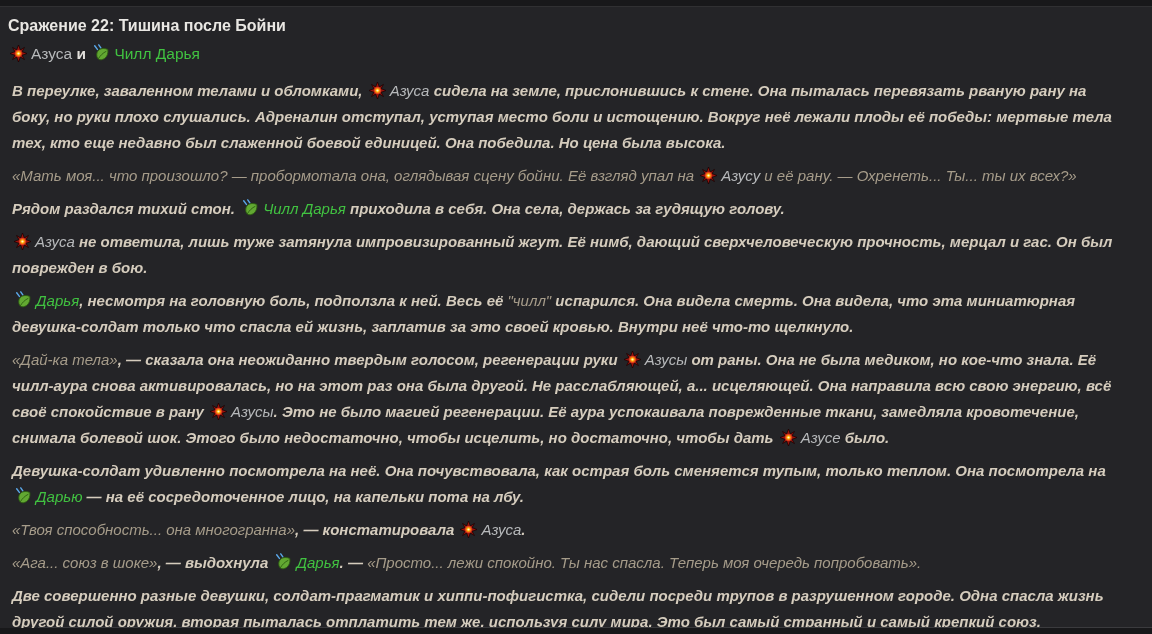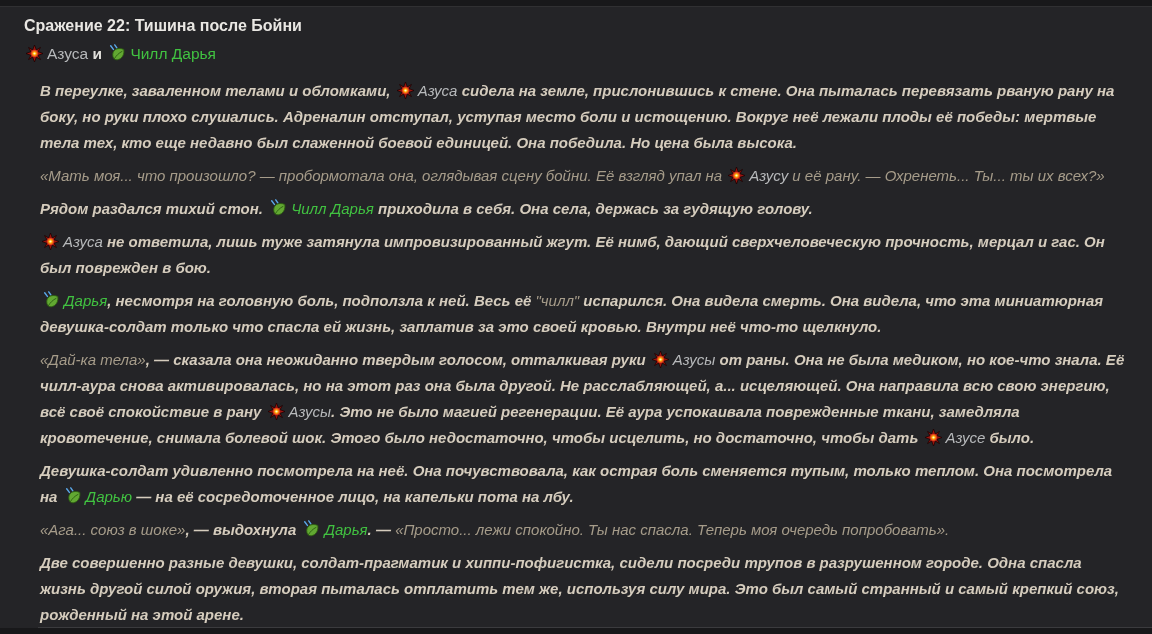--- a/index.html
+++ b/index.html
@@ -11,41 +11,41 @@
   }
   .stage { position: relative; width: 1152px; height: 634px; }
   .top-border {
     position: absolute; top: 6px; left: 0; right: 0; height: 1px;
     background: var(--border-top, #303032);
   }
   .card {
     position: absolute; top: 7px; left: 0; width: 1152px; height: 621px;
     box-sizing: border-box;
     background: var(--bg-card, #242427);
-    padding: 8px 24px 0 24px;
+    padding: 8px 24px 0 8px;
     overflow: hidden;
   }
   .title {
     color: var(--title, #e9e7e3);
     font-size: 16px; font-weight: 700;
     margin: 2px 0 9px 0;
   }
   .header-line {
     font-size: 15.5px; font-weight: 700;
     margin: 0 0 15px 0;
     color: var(--header-and, #e2e0dc);
   }
   .name-azusa { color: var(--azusa-name, #b7b9bb); }
   .name-darya { color: var(--darya-green, #41c241); }
   .header-and { color: var(--header-and, #e2e0dc); }
   .para {
     font-size: 15px; line-height: 26px;
     font-style: italic; font-weight: 700;
     color: var(--body-text, #d5ccbd);
-    margin: 0 0 7px 16px;
+    margin: 0 0 7px 4px;
   }
   .quote { font-weight: 400; color: var(--quote-text, #a69c8a); }
   .mention { white-space: nowrap; }
   .mention-name { font-weight: 400; }
   .icon { display: inline-block; }
   .icon svg { vertical-align: -3px; margin: 0 4px 0 2px; }
   .header-line .icon svg { vertical-align: -3.5px; }
   .divider {
     position: absolute; top: 627px; left: 38px; right: 0; height: 1px;
     background: var(--divider, #3b3b3e);
@@ -109,21 +109,21 @@
     <circle cx="10" cy="10" r="1.3" fill="#fff6d0"></circle>
   </svg>
 </span><span class="mention-name name-azusa">Азуса</span></span><span class="body-text"> не ответила, лишь туже затянула импровизированный жгут. Её нимб, дающий сверхчеловеческую прочность, мерцал и гас. Он был поврежден в бою.</span></p>
         <p class="para"><span class="mention"><span class="icon">
   <svg width="18" height="18" viewBox="0 0 20 20" aria-hidden="true">
     <path d="M3 2 l3 4 M7.5 1 l2.3 3.4" stroke="#5aa7e8" stroke-width="1.6" stroke-linecap="round" fill="none"></path>
     <path d="M17.5 6 C10 3, 4 7, 5.5 14 C6 16.5, 8 18, 10.5 17.5 C16 16.5, 18.5 11, 17.5 6 Z" fill="#62a832" stroke="#2d5c12" stroke-width="1"></path>
     <path d="M16 8 C12 10, 9 13, 7 16.5" stroke="#2d5c12" stroke-width="1" fill="none"></path>
   </svg>
 </span><span class="mention-name name-darya">Дарья</span></span><span class="body-text">, несмотря на головную боль, подползла к ней. Весь её </span><span class="quote">"чилл"</span><span class="body-text"> испарился. Она видела смерть. Она видела, что эта миниатюрная девушка-солдат только что спасла ей жизнь, заплатив за это своей кровью. Внутри неё что-то щелкнуло.</span></p>
-        <p class="para"><span class="quote">«Дай-ка тела»</span><span class="body-text">, — сказала она неожиданно твердым голосом, отталкивая руки </span><span class="mention"><span class="icon">
+        <p class="para"><span class="quote">«Дай-ка тела»</span><span class="body-text">, — сказала она неожиданно твердым голосом, регенерации руки </span><span class="mention"><span class="icon">
   <svg width="17" height="17" viewBox="0 0 20 20" aria-hidden="true">
     <path d="M10 0 L12.2 5.8 L17 2.9 L14.2 7.8 L20 10 L14.2 12.2 L17 17.1 L12.2 14.2 L10 20 L7.8 14.2 L3 17.1 L5.8 12.2 L0 10 L5.8 7.8 L3 2.9 L7.8 5.8 Z" fill="#9b1510" stroke="#1a0000" stroke-width="0.9"></path>
     <circle cx="10" cy="10" r="4" fill="#e8491d"></circle>
     <circle cx="10" cy="10" r="2.6" fill="#ffb300"></circle>
     <circle cx="10" cy="10" r="1.3" fill="#fff6d0"></circle>
   </svg>
 </span><span class="mention-name name-azusa">Азусы</span></span><span class="body-text"> от раны. Она не была медиком, но кое-что знала. Её чилл-аура снова активировалась, но на этот раз она была другой. Не расслабляющей, а... исцеляющей. Она направила всю свою энергию, всё своё спокойствие в рану </span><span class="mention"><span class="icon">
   <svg width="17" height="17" viewBox="0 0 20 20" aria-hidden="true">
     <path d="M10 0 L12.2 5.8 L17 2.9 L14.2 7.8 L20 10 L14.2 12.2 L17 17.1 L12.2 14.2 L10 20 L7.8 14.2 L3 17.1 L5.8 12.2 L0 10 L5.8 7.8 L3 2.9 L7.8 5.8 Z" fill="#9b1510" stroke="#1a0000" stroke-width="0.9"></path>
     <circle cx="10" cy="10" r="4" fill="#e8491d"></circle>
@@ -138,20 +138,28 @@
     <circle cx="10" cy="10" r="1.3" fill="#fff6d0"></circle>
   </svg>
 </span><span class="mention-name name-azusa">Азусе</span></span><span class="body-text"> было.</span></p>
         <p class="para"><span class="body-text">Девушка-солдат удивленно посмотрела на неё. Она почувствовала, как острая боль сменяется тупым, только теплом. Она посмотрела на </span><span class="mention"><span class="icon">
   <svg width="18" height="18" viewBox="0 0 20 20" aria-hidden="true">
     <path d="M3 2 l3 4 M7.5 1 l2.3 3.4" stroke="#5aa7e8" stroke-width="1.6" stroke-linecap="round" fill="none"></path>
     <path d="M17.5 6 C10 3, 4 7, 5.5 14 C6 16.5, 8 18, 10.5 17.5 C16 16.5, 18.5 11, 17.5 6 Z" fill="#62a832" stroke="#2d5c12" stroke-width="1"></path>
     <path d="M16 8 C12 10, 9 13, 7 16.5" stroke="#2d5c12" stroke-width="1" fill="none"></path>
   </svg>
 </span><span class="mention-name name-darya">Дарью</span></span><span class="body-text"> — на её сосредоточенное лицо, на капельки пота на лбу.</span></p>
+        <p class="para"><span class="quote">«Твоя способность... она многогранна»</span><span class="body-text">, — констатировала </span><span class="mention"><span class="icon">
+  <svg width="17" height="17" viewBox="0 0 20 20" aria-hidden="true">
+    <path d="M10 0 L12.2 5.8 L17 2.9 L14.2 7.8 L20 10 L14.2 12.2 L17 17.1 L12.2 14.2 L10 20 L7.8 14.2 L3 17.1 L5.8 12.2 L0 10 L5.8 7.8 L3 2.9 L7.8 5.8 Z" fill="#9b1510" stroke="#1a0000" stroke-width="0.9"></path>
+    <circle cx="10" cy="10" r="4" fill="#e8491d"></circle>
+    <circle cx="10" cy="10" r="2.6" fill="#ffb300"></circle>
+    <circle cx="10" cy="10" r="1.3" fill="#fff6d0"></circle>
+  </svg>
+</span><span class="mention-name name-azusa">Азуса</span></span><span class="body-text">.</span></p>
         <p class="para"><span class="quote">«Ага... союз в шоке»</span><span class="body-text">, — выдохнула </span><span class="mention"><span class="icon">
   <svg width="18" height="18" viewBox="0 0 20 20" aria-hidden="true">
     <path d="M3 2 l3 4 M7.5 1 l2.3 3.4" stroke="#5aa7e8" stroke-width="1.6" stroke-linecap="round" fill="none"></path>
     <path d="M17.5 6 C10 3, 4 7, 5.5 14 C6 16.5, 8 18, 10.5 17.5 C16 16.5, 18.5 11, 17.5 6 Z" fill="#62a832" stroke="#2d5c12" stroke-width="1"></path>
     <path d="M16 8 C12 10, 9 13, 7 16.5" stroke="#2d5c12" stroke-width="1" fill="none"></path>
   </svg>
 </span><span class="mention-name name-darya">Дарья</span></span><span class="body-text">. — </span><span class="quote">«Просто... лежи спокойно. Ты нас спасла. Теперь моя очередь попробовать».</span></p>
         <p class="para"><span class="body-text">Две совершенно разные девушки, солдат-прагматик и хиппи-пофигистка, сидели посреди трупов в разрушенном городе. Одна спасла жизнь другой силой оружия, вторая пыталась отплатить тем же, используя силу мира. Это был самый странный и самый крепкий союз, рожденный на этой арене.</span></p>
       </div>
   </div>

